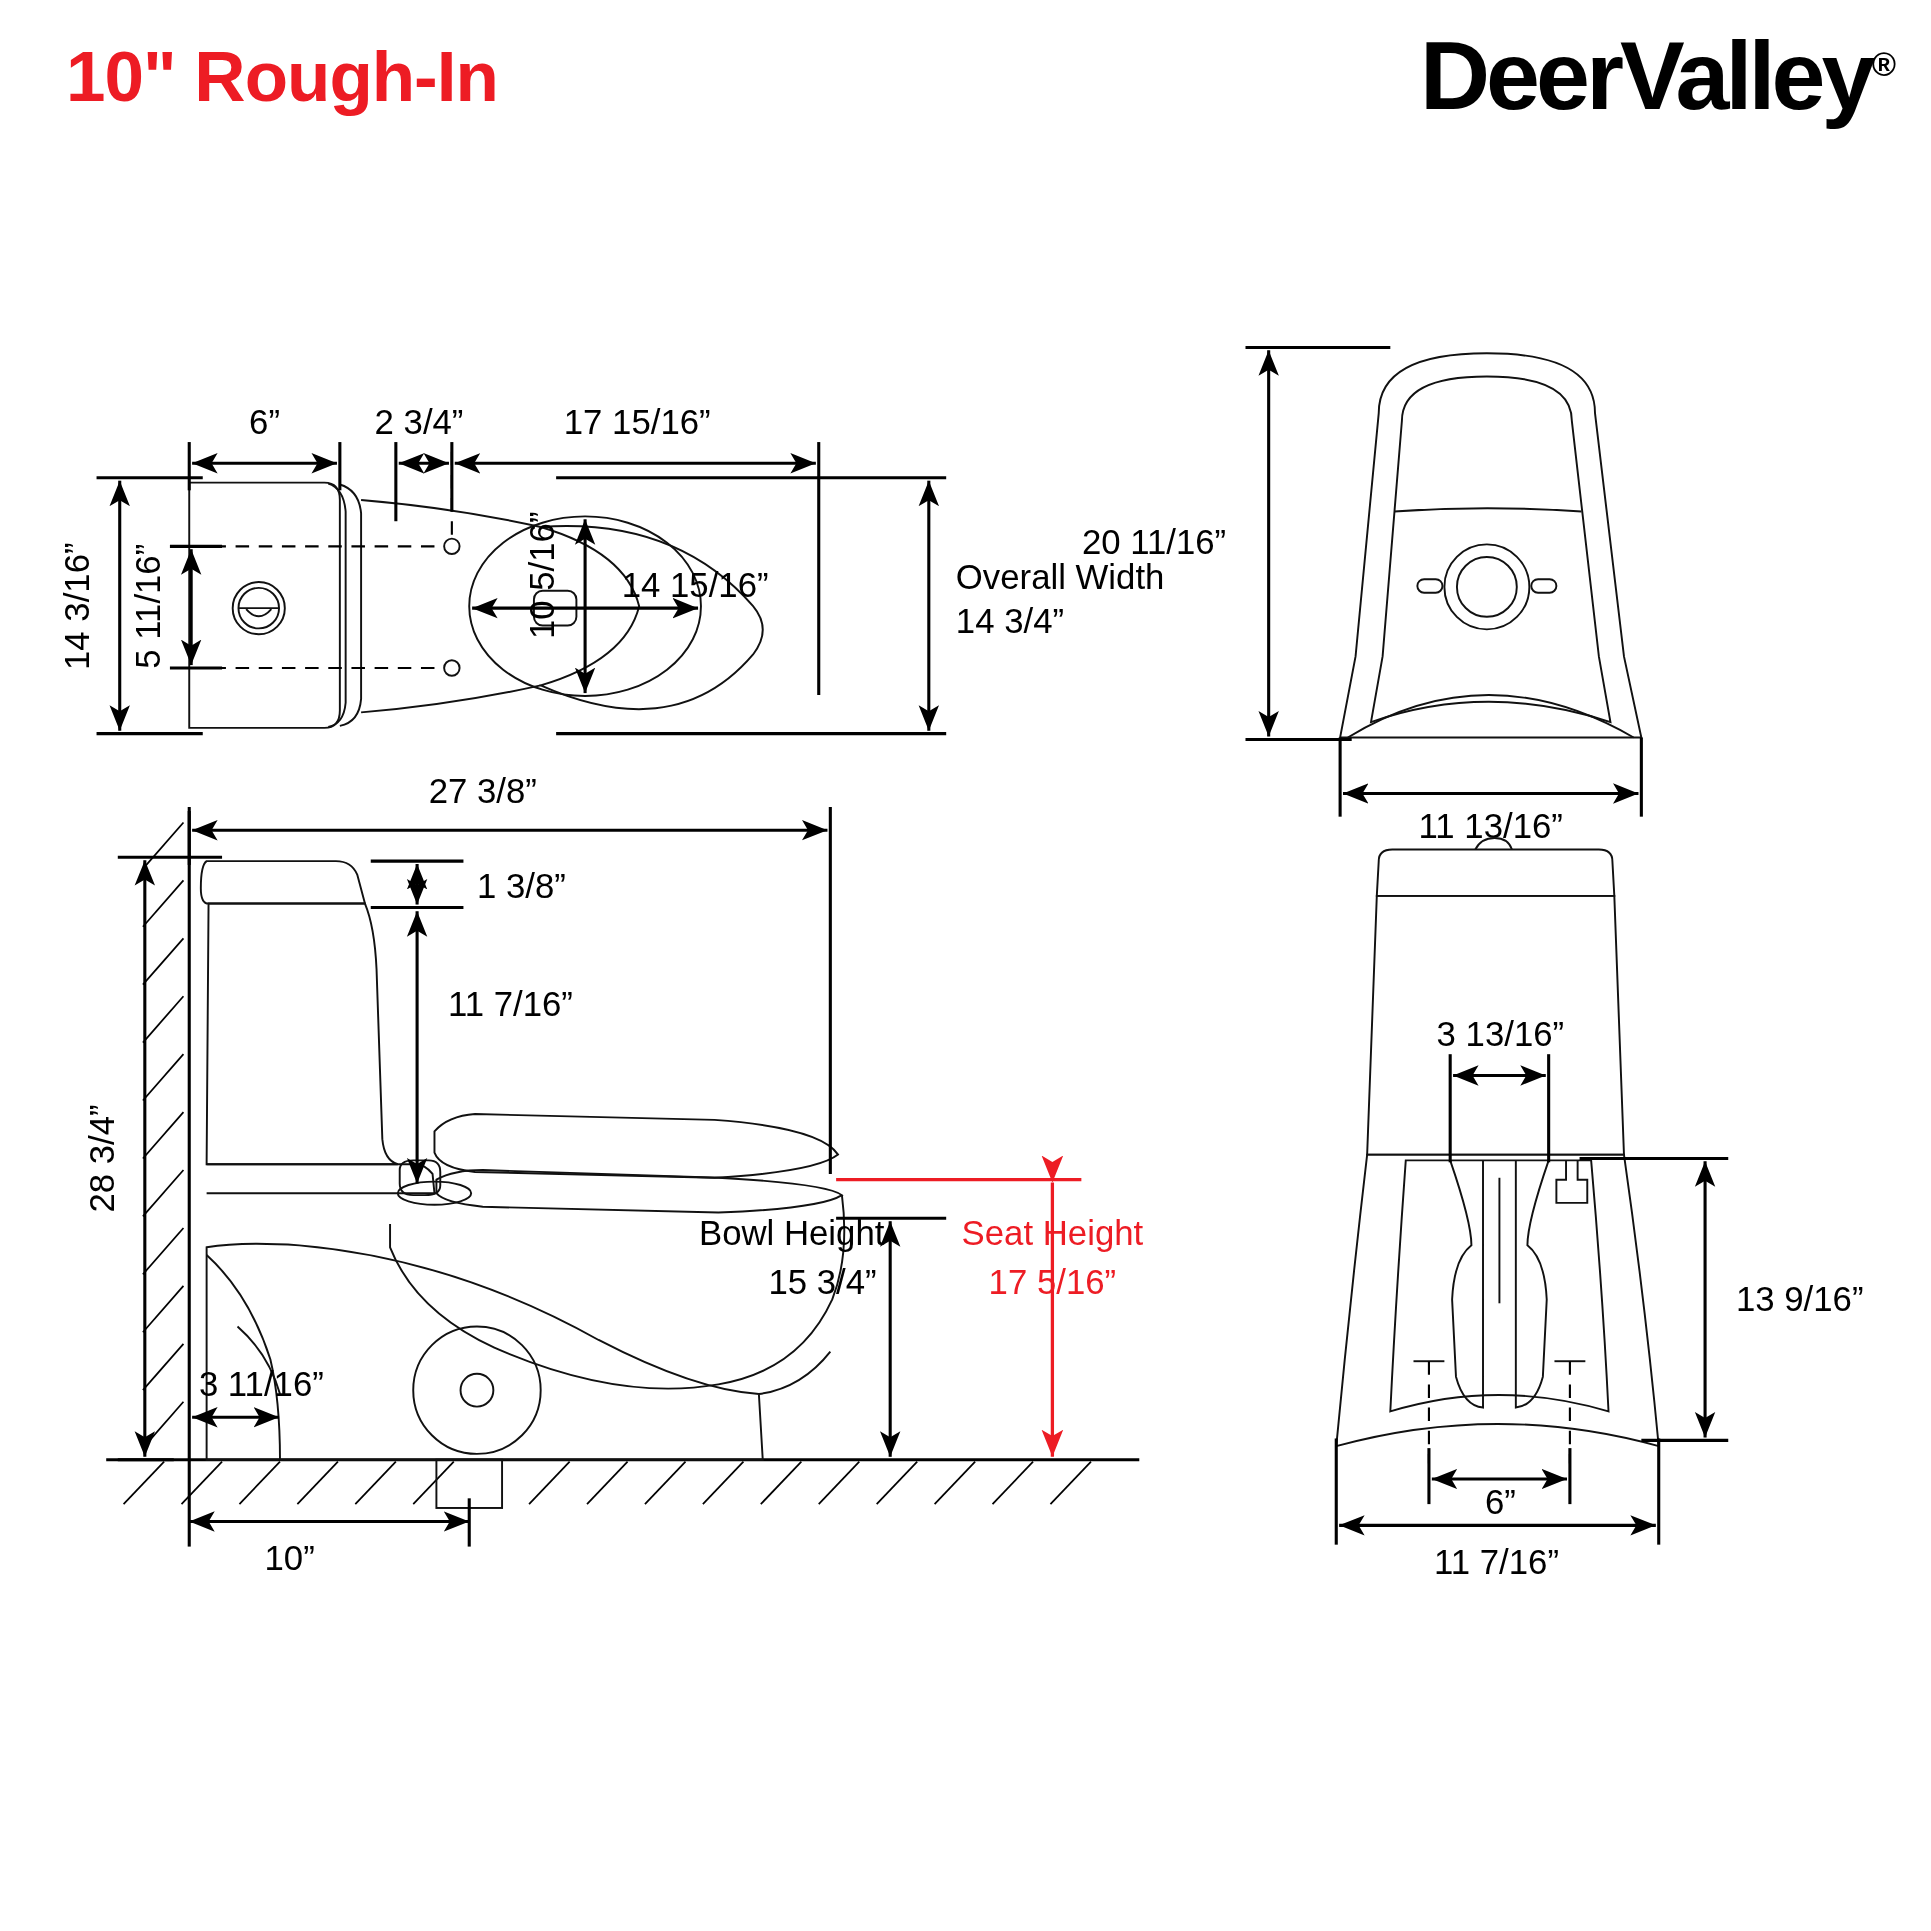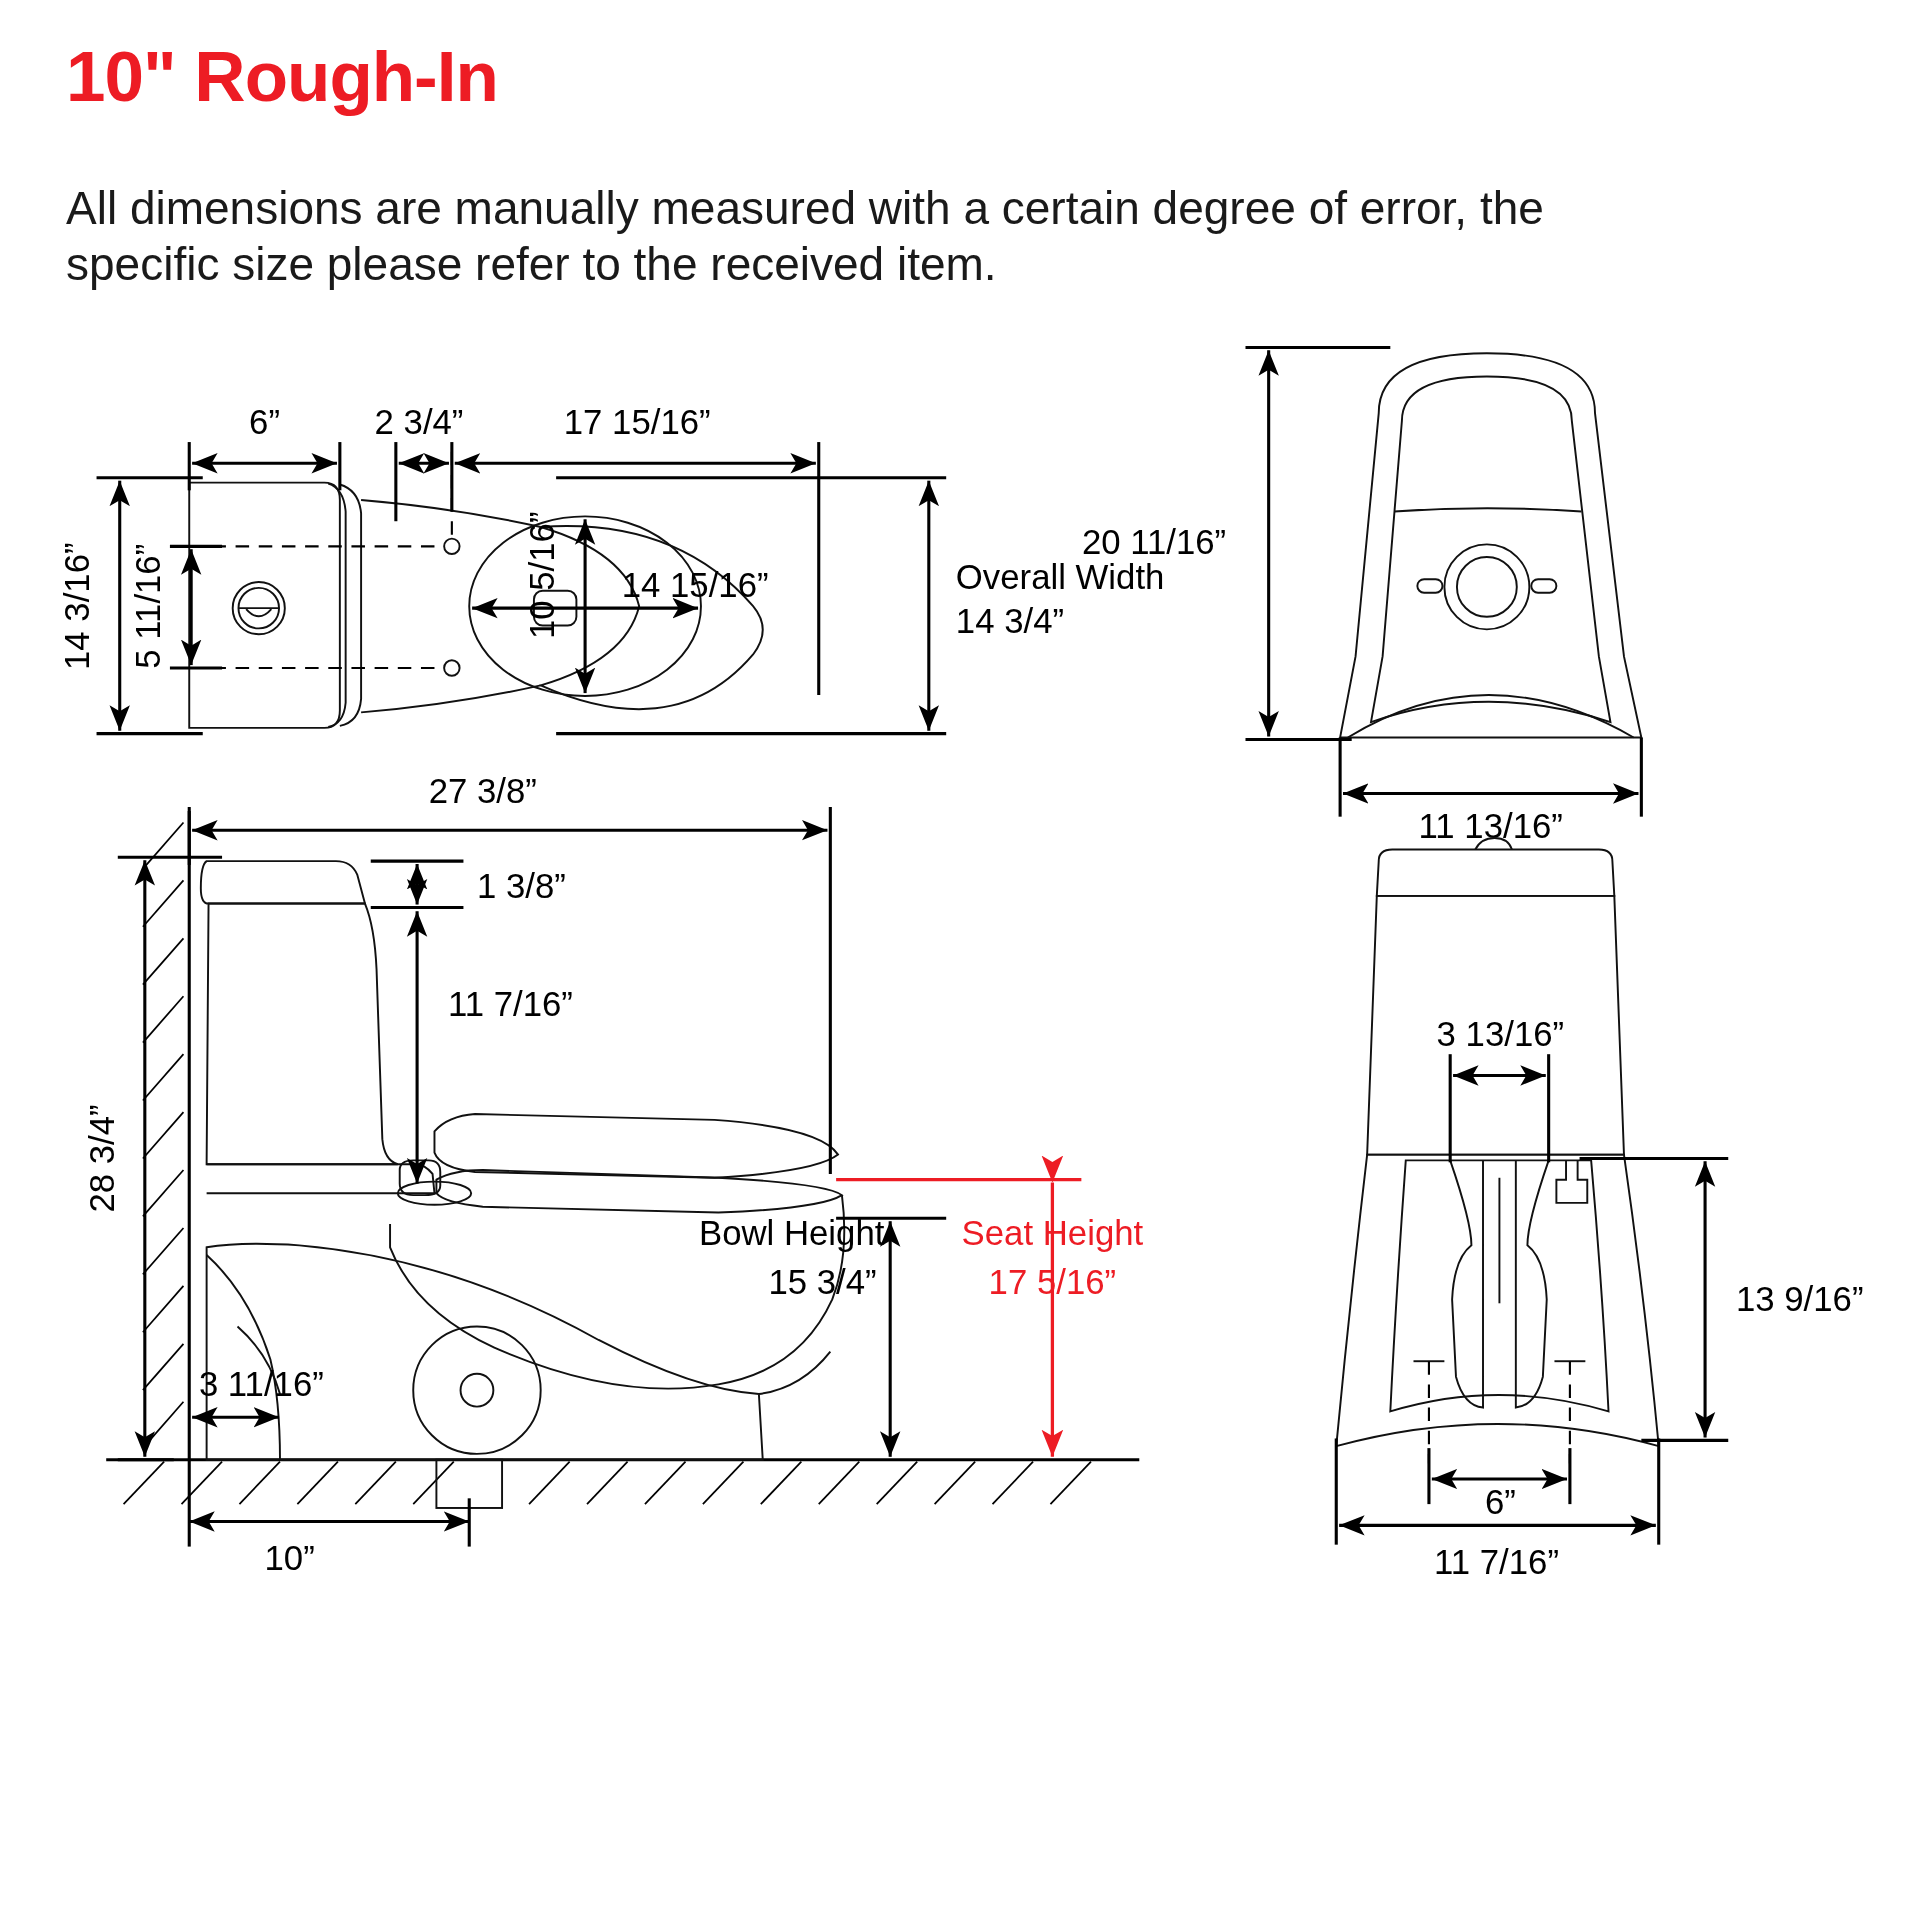--- a/index.html
+++ b/index.html
@@ -89,22 +89,22 @@
   .dim-txt-red { font-family: "Liberation Sans", sans-serif; font-size: 36px; fill: #ED1C24; }
 </style>
 </head>
 <body>
 
 <div id="root">
 
   <div class="header">
     <div class="title">10" Rough-In</div>
 
-
-    <div class="subtitle">All dimensions are manually measured with a certain degree of error, the specific size please refer to the received item.</div>
+    <div class="brand-logo"><span>DeerValley</span><span class="reg">®</span></div>
+
   </div>
 
   <div class="drawing-area">
     <svg class="sheet" viewBox="0 0 2000 1660" xmlns="http://www.w3.org/2000/svg">
       <defs>
         <marker id="ahL" viewBox="0 0 12 12" refX="11" refY="6" markerWidth="9" markerHeight="9" orient="auto-start-reverse" markerUnits="strokeWidth">
           <path d="M 11 6 L 0 1.6 L 2.6 6 L 0 10.4 z" fill="#000"></path>
         </marker>
         <marker id="ahR" viewBox="0 0 12 12" refX="11" refY="6" markerWidth="9" markerHeight="9" orient="auto" markerUnits="strokeWidth">
           <path d="M 11 6 L 0 1.6 L 2.6 6 L 0 10.4 z" fill="#000"></path>

